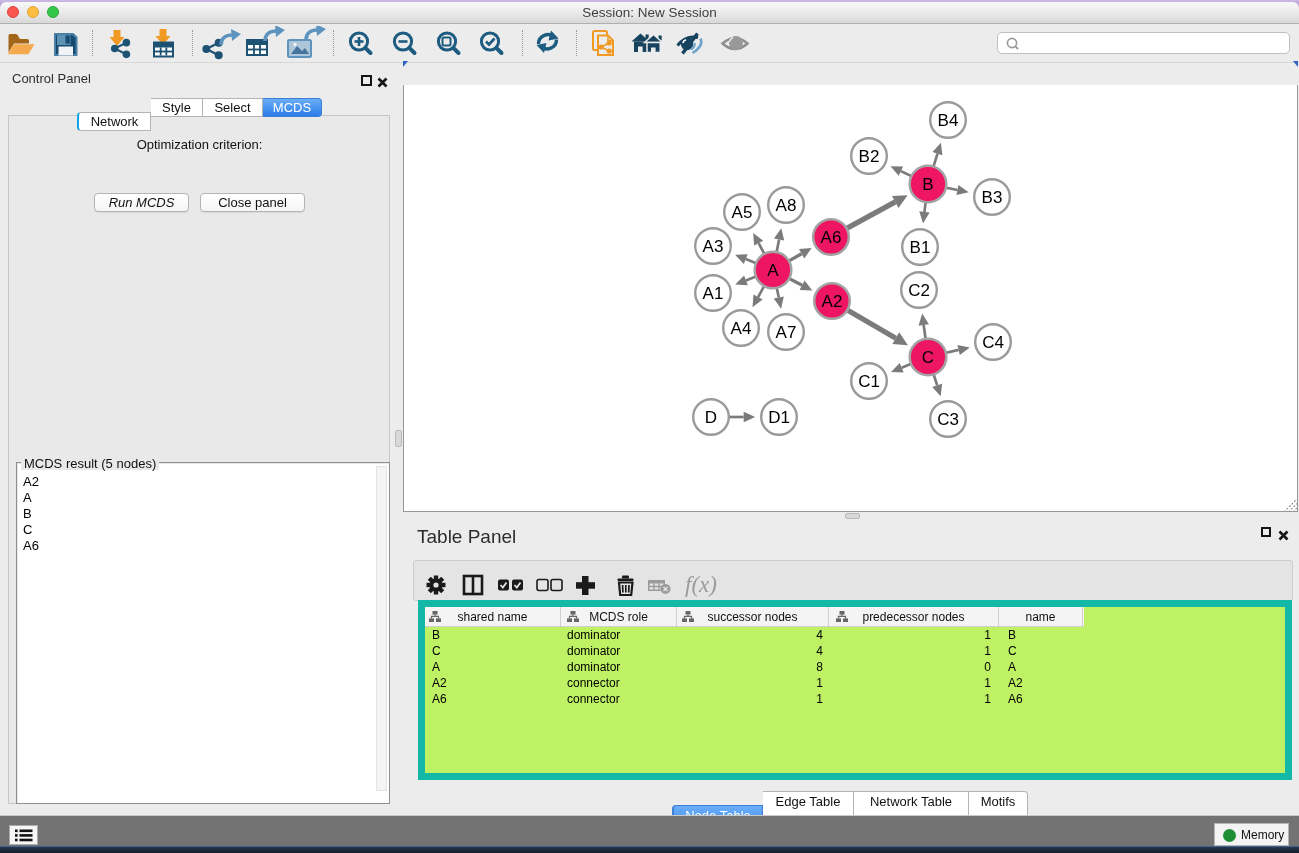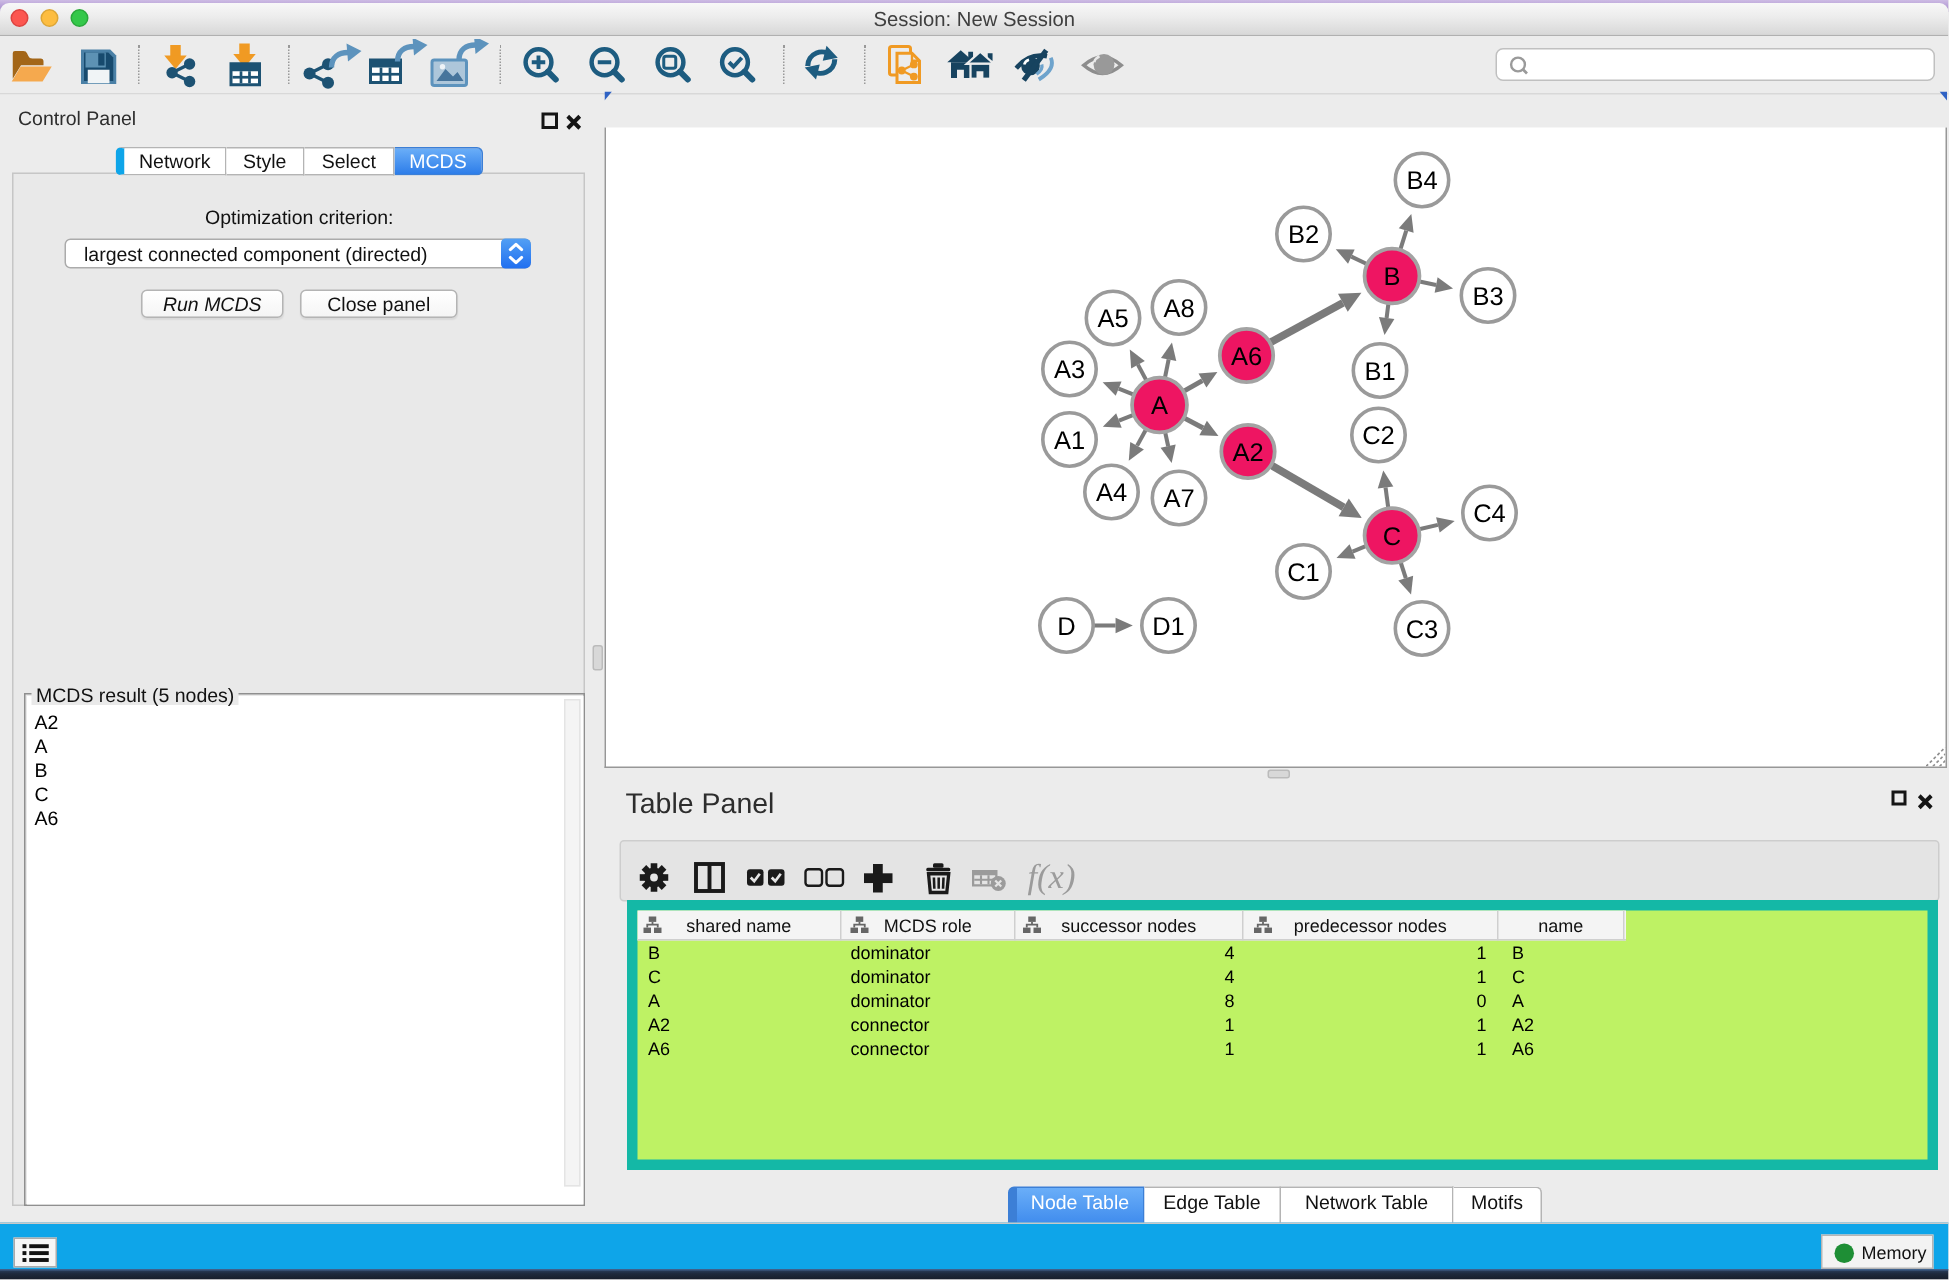--- a/index.html
+++ b/index.html
@@ -31,21 +31,21 @@
 
 #controlpanel { position:absolute; left:0; top:63px; width:402px; height:752px; background:#ececec; z-index:1; }
 #cp-title { position:absolute; left:12px; top:8px; font-size:13px; color:#2d2d2d; }
 #cp-max { position:absolute; left:361px; top:12px; width:11px; height:11px; border:2px solid #151515; }
 #cp-close { position:absolute; left:377px; top:11px; }
 #cp-inner { position:absolute; left:8px; top:52px; width:382px; height:689px;
   background:#e9e9e9; border:1px solid #c6c6c6; }
 .tabrow { position:absolute; display:flex; height:19px; z-index:3; }
 .tab { height:19px; line-height:18px; font-size:13px; text-align:center; color:#111;
   background:#fff; border:1px solid #b4b4b4; border-left:none; }
-.tab:first-child { border-left:6px solid #0ea5e9; border-radius:4px 0 0 4px; }
+.tab:first-child { border-left:2px solid #0ea5e9; border-radius:4px 0 0 4px;margin-top:14px; }
 .tab:last-child { border-radius:0 4px 4px 0; }
 .tab.sel { background:linear-gradient(180deg,#6aaef8 0%,#2d7de9 100%);
   color:#fff; border-color:#3c7fd6;text-align:center; }
 #cp-tabs { left:77px; top:35px; }
 #opt-label { position:absolute; left:2px; top:74px; width:395px; text-align:center; font-size:13px; color:#111; }
 #combo { position:absolute; left:43px; top:96px; width:311px; height:20px; background:#fff;
   border:1px solid #ababab; border-radius:4px; }
 #combo .txt { position:absolute; left:12px; top:0; line-height:19px; font-size:13px; color:#111; }
 #combo .cap { position:absolute; right:-1px; top:-1px; width:20px; height:20px;
   background:linear-gradient(180deg,#53a0f4 0%,#206ff0 100%); border-radius:3px 4px 4px 3px; }
@@ -89,21 +89,21 @@
   border:7px solid #14b8a6; }
 #tp-header { position:absolute; left:0; top:0; width:659px; height:20px; background:#f4f4f4;
   border-bottom:1px solid #cfcfcf; font-size:12px; color:#111; }
 .hcol { position:absolute; top:0; height:20px; line-height:20px; text-align:center;
   border-right:1px solid #cfcfcf; }
 .trow { position:absolute; font-size:12px; color:#000; height:16px; line-height:16px; }
 .tnum { text-align:right; position:absolute; }
 #tp-tabs { left:270px; top:275px; }
 #tp-tabs .tab { height:36px; line-height:19px; }
 
-#statusbar { position:absolute; left:0; top:815px; width:1299px; height:31px; background:#0ea5e9;
+#statusbar { position:absolute; left:0; top:815px; width:1299px; height:31px; background:#737373;
   border-top:1px solid #c9c9c9; z-index:1; }
 #sb-listbtn { position:absolute; left:9px; top:9px; width:29px; height:20px; background:#f6f6f6;
   border:1px solid #ababab; }
 #sb-mem { position:absolute; left:1214px; top:7px; width:75px; height:23px; background:#f3f3f3;
   border:1px solid #b5b5b5; font-size:12px; color:#111; }
 #sb-mem .dot { position:absolute; left:8px; top:5px; width:13px; height:13px; border-radius:50%;
   background:#1e8e35; }
 #sb-mem .t { position:absolute; left:26px; top:0; line-height:22px; }
 </style>
 </head>
@@ -221,29 +221,20 @@
         <path d="M1.5,1.5 L9.5,9.5 M9.5,1.5 L1.5,9.5" stroke="#151515" stroke-width="2.6"></path>
       </svg></div>
   <div id="cp-inner"></div>
   <div class="tabrow" id="cp-tabs">
     <div class="tab" style="width:74px">Network</div>
     <div class="tab" style="width:52px">Style</div>
     <div class="tab" style="width:60px">Select</div>
     <div class="tab sel" style="width:59px">MCDS</div>
   </div>
   <div id="opt-label">Optimization criterion:</div>
-  <div id="combo">
-    <div class="txt">largest connected component (directed)</div>
-    <div class="cap">
-        <svg width="18" height="18" viewBox="0 0 18 18" style="position:absolute;left:1px;top:1px">
-          <polyline points="5.2,6.4 9,2.9 12.8,6.4" fill="none" stroke="#fff" stroke-width="2" stroke-linejoin="round" stroke-linecap="round"></polyline>
-          <polyline points="5.2,11.6 9,15.1 12.8,11.6" fill="none" stroke="#fff" stroke-width="2" stroke-linejoin="round" stroke-linecap="round"></polyline>
-        </svg>
-      </div>
-  </div>
   <div class="btn" id="btn-run">Run MCDS</div>
   <div class="btn" id="btn-close">Close panel</div>
   <div id="mcds-box">
     <div id="mcds-list">A2<br>A<br>B<br>C<br>A6
       <div id="mcds-scroll"></div>
     </div>
     <div id="mcds-legend">MCDS result (5 nodes)</div>
   </div>
 </div>
 <div id="netwin">

